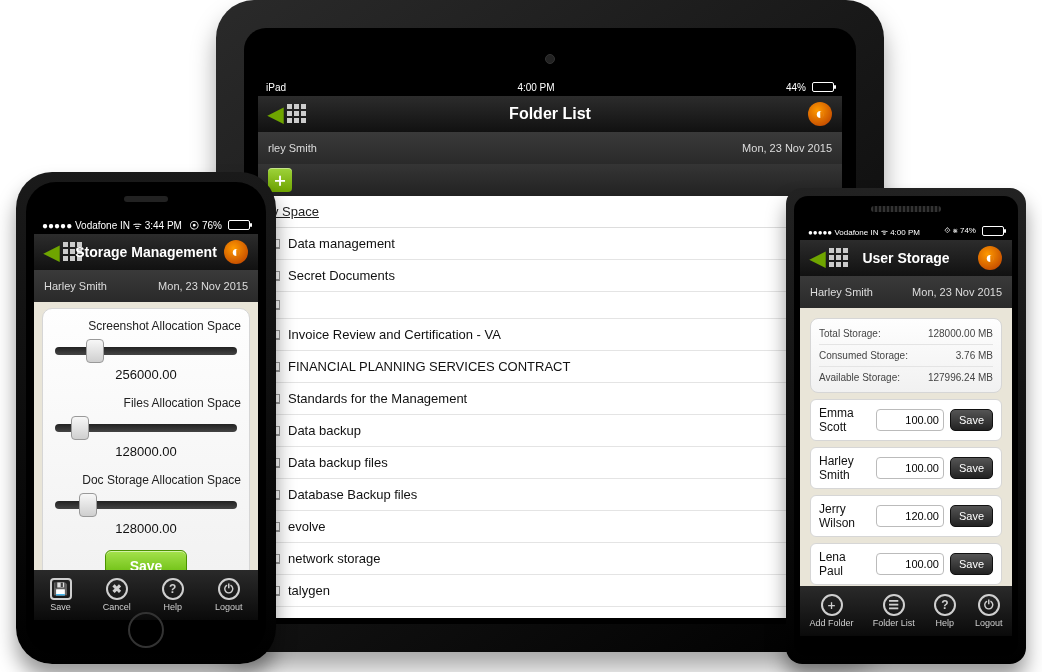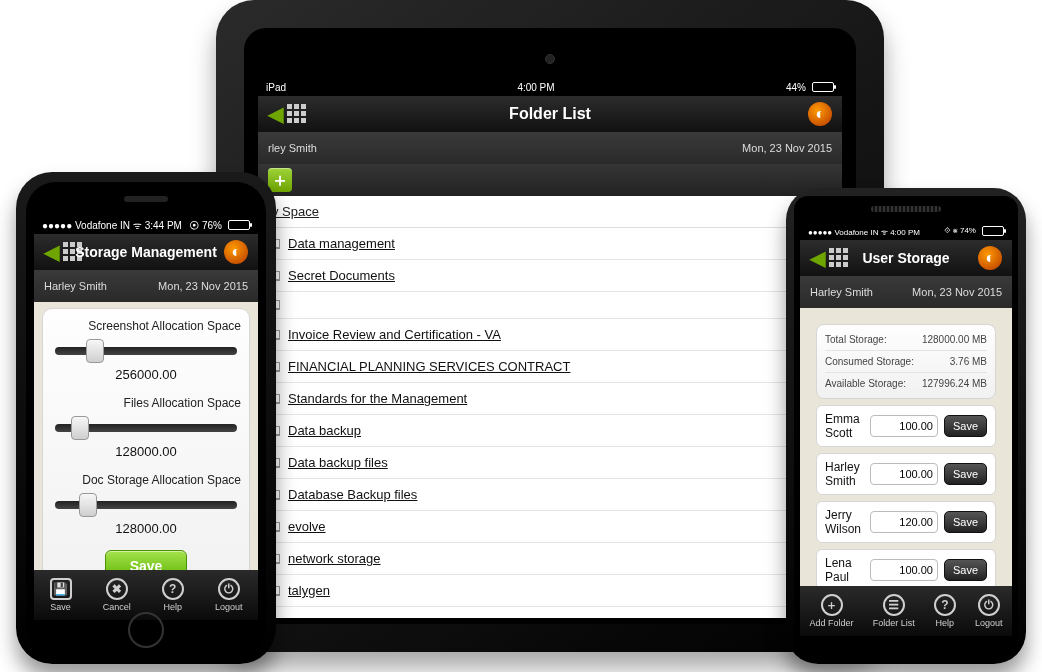--- a/index.html
+++ b/index.html
@@ -29,21 +29,21 @@
 .sub-hdr{background:linear-gradient(#3a3a3a,#2a2a2a);color:#ddd;font-size:11px;height:24px;display:flex;align-items:center;justify-content:space-between;padding:16px 10px}
 .toolbar-strip{background:linear-gradient(#353535,#222);height:32px;display:flex;align-items:center;padding:0 10px}
 .plus-btn{width:24px;height:24px;border-radius:4px;background:linear-gradient(#9ed33a,#6fa500);color:#fff;display:flex;align-items:center;justify-content:center;font-size:18px;font-weight:700;box-shadow:0 1px 0 rgba(255,255,255,.4) inset}
 
 
 .list-area{flex:1;background:#fff;overflow-y:auto}
 .space-title{padding:8px 14px;font-size:13px;text-decoration:underline;color:#222;border-bottom:1px solid #ddd}
 .flist{list-style:none}
 .flist li{border-bottom:1px solid #e4e4e4;padding:8px 14px;font-size:13px;color:#222;display:flex;align-items:center;gap:8px}
 .flist li .f-icon{width:8px;height:10px;border:1px solid #999;border-bottom-width:2px;position:relative}
-.flist li a{color:#111;text-decoration:underline;cursor:pointer}
+.flist li a{color:#111;cursor:pointer}
 
 
 .iphone{position:absolute;left:16px;top:172px;width:260px;height:492px;background:linear-gradient(#1a1a1a,#000);border-radius:36px;padding:10px;box-shadow:0 14px 20px rgba(0,0,0,.4)}
 .iphone .bezel{background:#000;border-radius:30px;height:100%;padding:34px 8px 34px;position:relative}
 .iphone .speaker{position:absolute;left:50%;top:14px;transform:translateX(-50%);width:44px;height:6px;border-radius:4px;background:#222}
 .iphone .home{position:absolute;left:50%;bottom:6px;transform:translateX(-50%);width:36px;height:36px;border:2px solid #333;border-radius:50%}
 .iphone-screen{background:#fff;height:100%;display:flex;flex-direction:column;overflow:hidden}
 
 
 .pane{flex:1;background:#e9e5d8;overflow-y:auto;padding:6px 8px}
@@ -55,26 +55,26 @@
 .value{text-align:center;font-size:13px;margin:6px 0 14px;color:#111}
 .save-btn{display:block;margin:6px auto 0;background:linear-gradient(#a4e24c,#5cb400);color:#fff;border:1px solid #4a9200;border-radius:6px;padding:7px 24px;font-size:14px;font-weight:600;box-shadow:0 1px 0 rgba(255,255,255,.5) inset}
 
 
 .tabbar{background:linear-gradient(#2a2a2a,#0a0a0a);height:50px;display:flex;justify-content:space-around;align-items:center;color:#cfcfcf}
 .tabbar .tab{display:flex;flex-direction:column;align-items:center;font-size:9px;gap:2px}
 .tab .ticon{width:22px;height:22px;border:2px solid #cfcfcf;border-radius:50%;display:flex;align-items:center;justify-content:center;font-size:12px;font-weight:700}
 .tab .ticon.sq{border-radius:4px}
 
 
-.android{position:absolute;right:16px;top:188px;width:240px;height:476px;background:linear-gradient(#222,#000);border-radius:32px;padding:8px;box-shadow:0 14px 20px rgba(0,0,0,.4)}
+.android{position:absolute;right:16px;top:188px;width:240px;height:476px;background:linear-gradient(#222,#000);border-radius:16px;padding:8px;box-shadow:0 14px 20px rgba(0,0,0,.4)}
 .android .bezel{background:#000;border-radius:14px;height:100%;padding:26px 6px 20px;position:relative}
 .android .spk{position:absolute;left:50%;top:10px;transform:translateX(-50%);width:70px;height:6px;border-radius:4px;background:repeating-linear-gradient(90deg,#333 0 2px,#111 2px 4px)}
 .android-screen{background:#fff;height:100%;display:flex;flex-direction:column;overflow:hidden}
 
-.us-body{flex:1;background:#e9e5d8;overflow-y:auto;padding:16px}
+.us-body{flex:1;background:#e9e5d8;overflow-y:auto;padding:10px}
 .info-card{background:linear-gradient(#fefefe,#f1f1f1);border:1px solid #d6d6d6;border-radius:8px;padding:4px 8px;margin-bottom:6px}
 .info-row{display:flex;justify-content:space-between;font-size:10px;color:#444;padding:5px 0;border-bottom:1px solid #e4e4e4}
 .info-row:last-child{border-bottom:none}
 .user-row{background:#fff;border:1px solid #d6d6d6;border-radius:6px;padding:6px 8px;display:flex;align-items:center;justify-content:space-between;margin-bottom:6px;gap:6px}
 .user-row .uname{font-size:12px;color:#111;flex:1}
 .user-row input{width:68px;font-size:11px;padding:4px 4px;border:1px solid #bbb;border-radius:4px;text-align:right;background:#fff}
 .user-row .svbtn{background:linear-gradient(#555,#222);color:#fff;border:1px solid #111;border-radius:5px;padding:4px 8px;font-size:11px}
 
 </style>
 </head>

